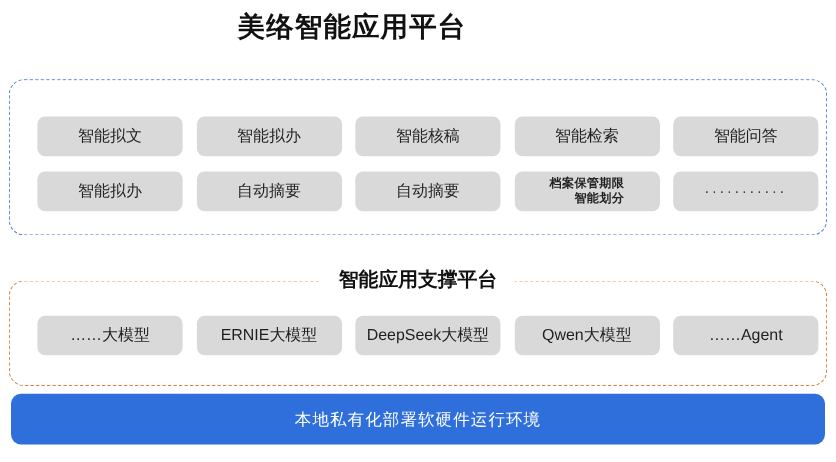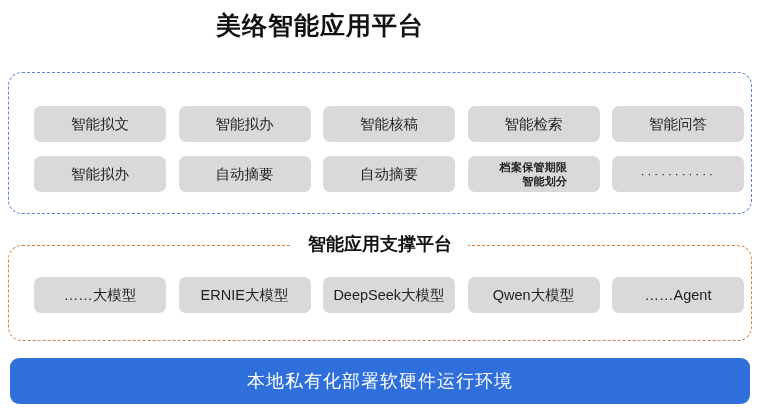--- a/index.html
+++ b/index.html
@@ -41,21 +41,21 @@
   }
   .panel-scenes {
     left: 8px;
     top: 72px;
     width: 744px;
     height: 142px;
     border-color: #5b83d6;
   }
   .panel-support {
     left: 8px;
-    top: 245px;
+    top: 255px;
     width: 744px;
     height: 96px;
     border-color: #d8813f;
     padding-left: 48px;
   }
 
   
   .panel-title {
     position: absolute;
     top: -15px;
@@ -116,21 +116,21 @@
     left: 10px;
     top: 358px;
     width: 740px;
     height: 46px;
     background: #2e6fdb;
     border-radius: 9px;
     display: flex;
     align-items: center;
     justify-content: center;
     color: #ffffff;
-    font-size: 18px;
+    font-size: 15px;
     letter-spacing: 1px;
     box-sizing: border-box;
   }
 </style>
 </head>
 <body>
 
 <div class="page-title">美络智能应用平台</div>
 
 <div class="panel panel-scenes">

